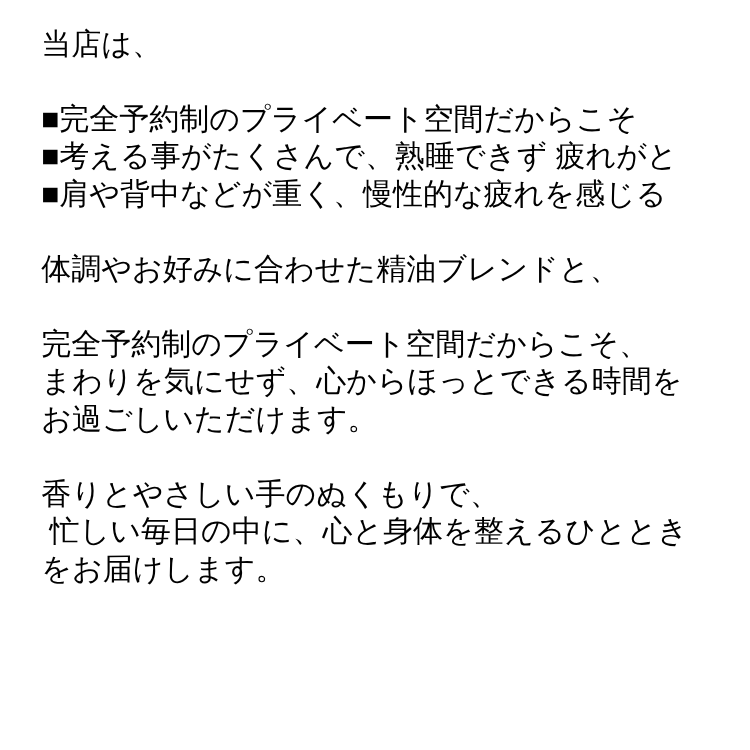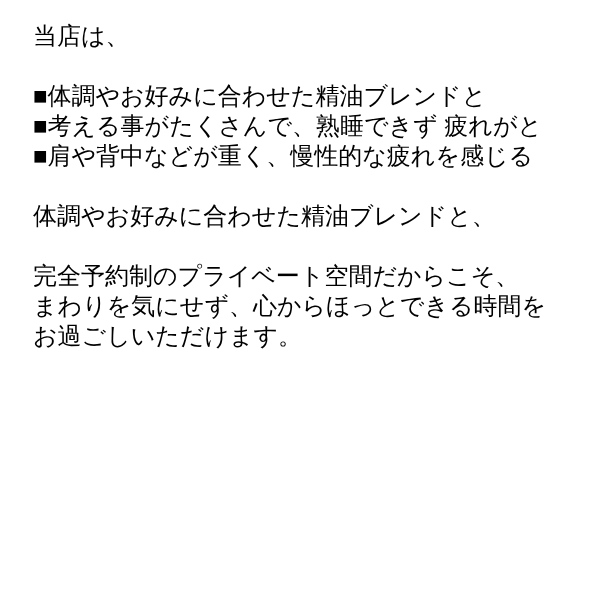--- a/index.html
+++ b/index.html
@@ -34,29 +34,34 @@
 </head>
 <body style="background: rgb(255, 255, 255);">
 
 <div class="document" style="color: rgb(0, 0, 0);">
 
   <div class="paragraph">
     <div class="line">当店は、</div>
   </div>
 
   <div class="paragraph">
-    <div class="line">■体調やお好みに合わせた精油ブレンドと</div>
+    <div class="line">■完全予約制のプライベート空間だからこそ</div>
     <div class="line">■考える事がたくさんで、熟睡できず 疲れがと</div>
     <div class="line">■肩や背中などが重く、慢性的な疲れを感じる</div>
   </div>
 
   <div class="paragraph">
     <div class="line">体調やお好みに合わせた精油ブレンドと、</div>
   </div>
 
   <div class="paragraph">
     <div class="line">完全予約制のプライベート空間だからこそ、</div>
     <div class="line">まわりを気にせず、心からほっとできる時間を</div>
     <div class="line">お過ごしいただけます。</div>
   </div>
 
+  <div class="paragraph">
+    <div class="line">香りとやさしい手のぬくもりで、</div>
+    <div class="line"> 忙しい毎日の中に、心と身体を整えるひととき</div>
+    <div class="line">をお届けします。</div>
+  </div>
 
 </div>
 
 </body></html>

